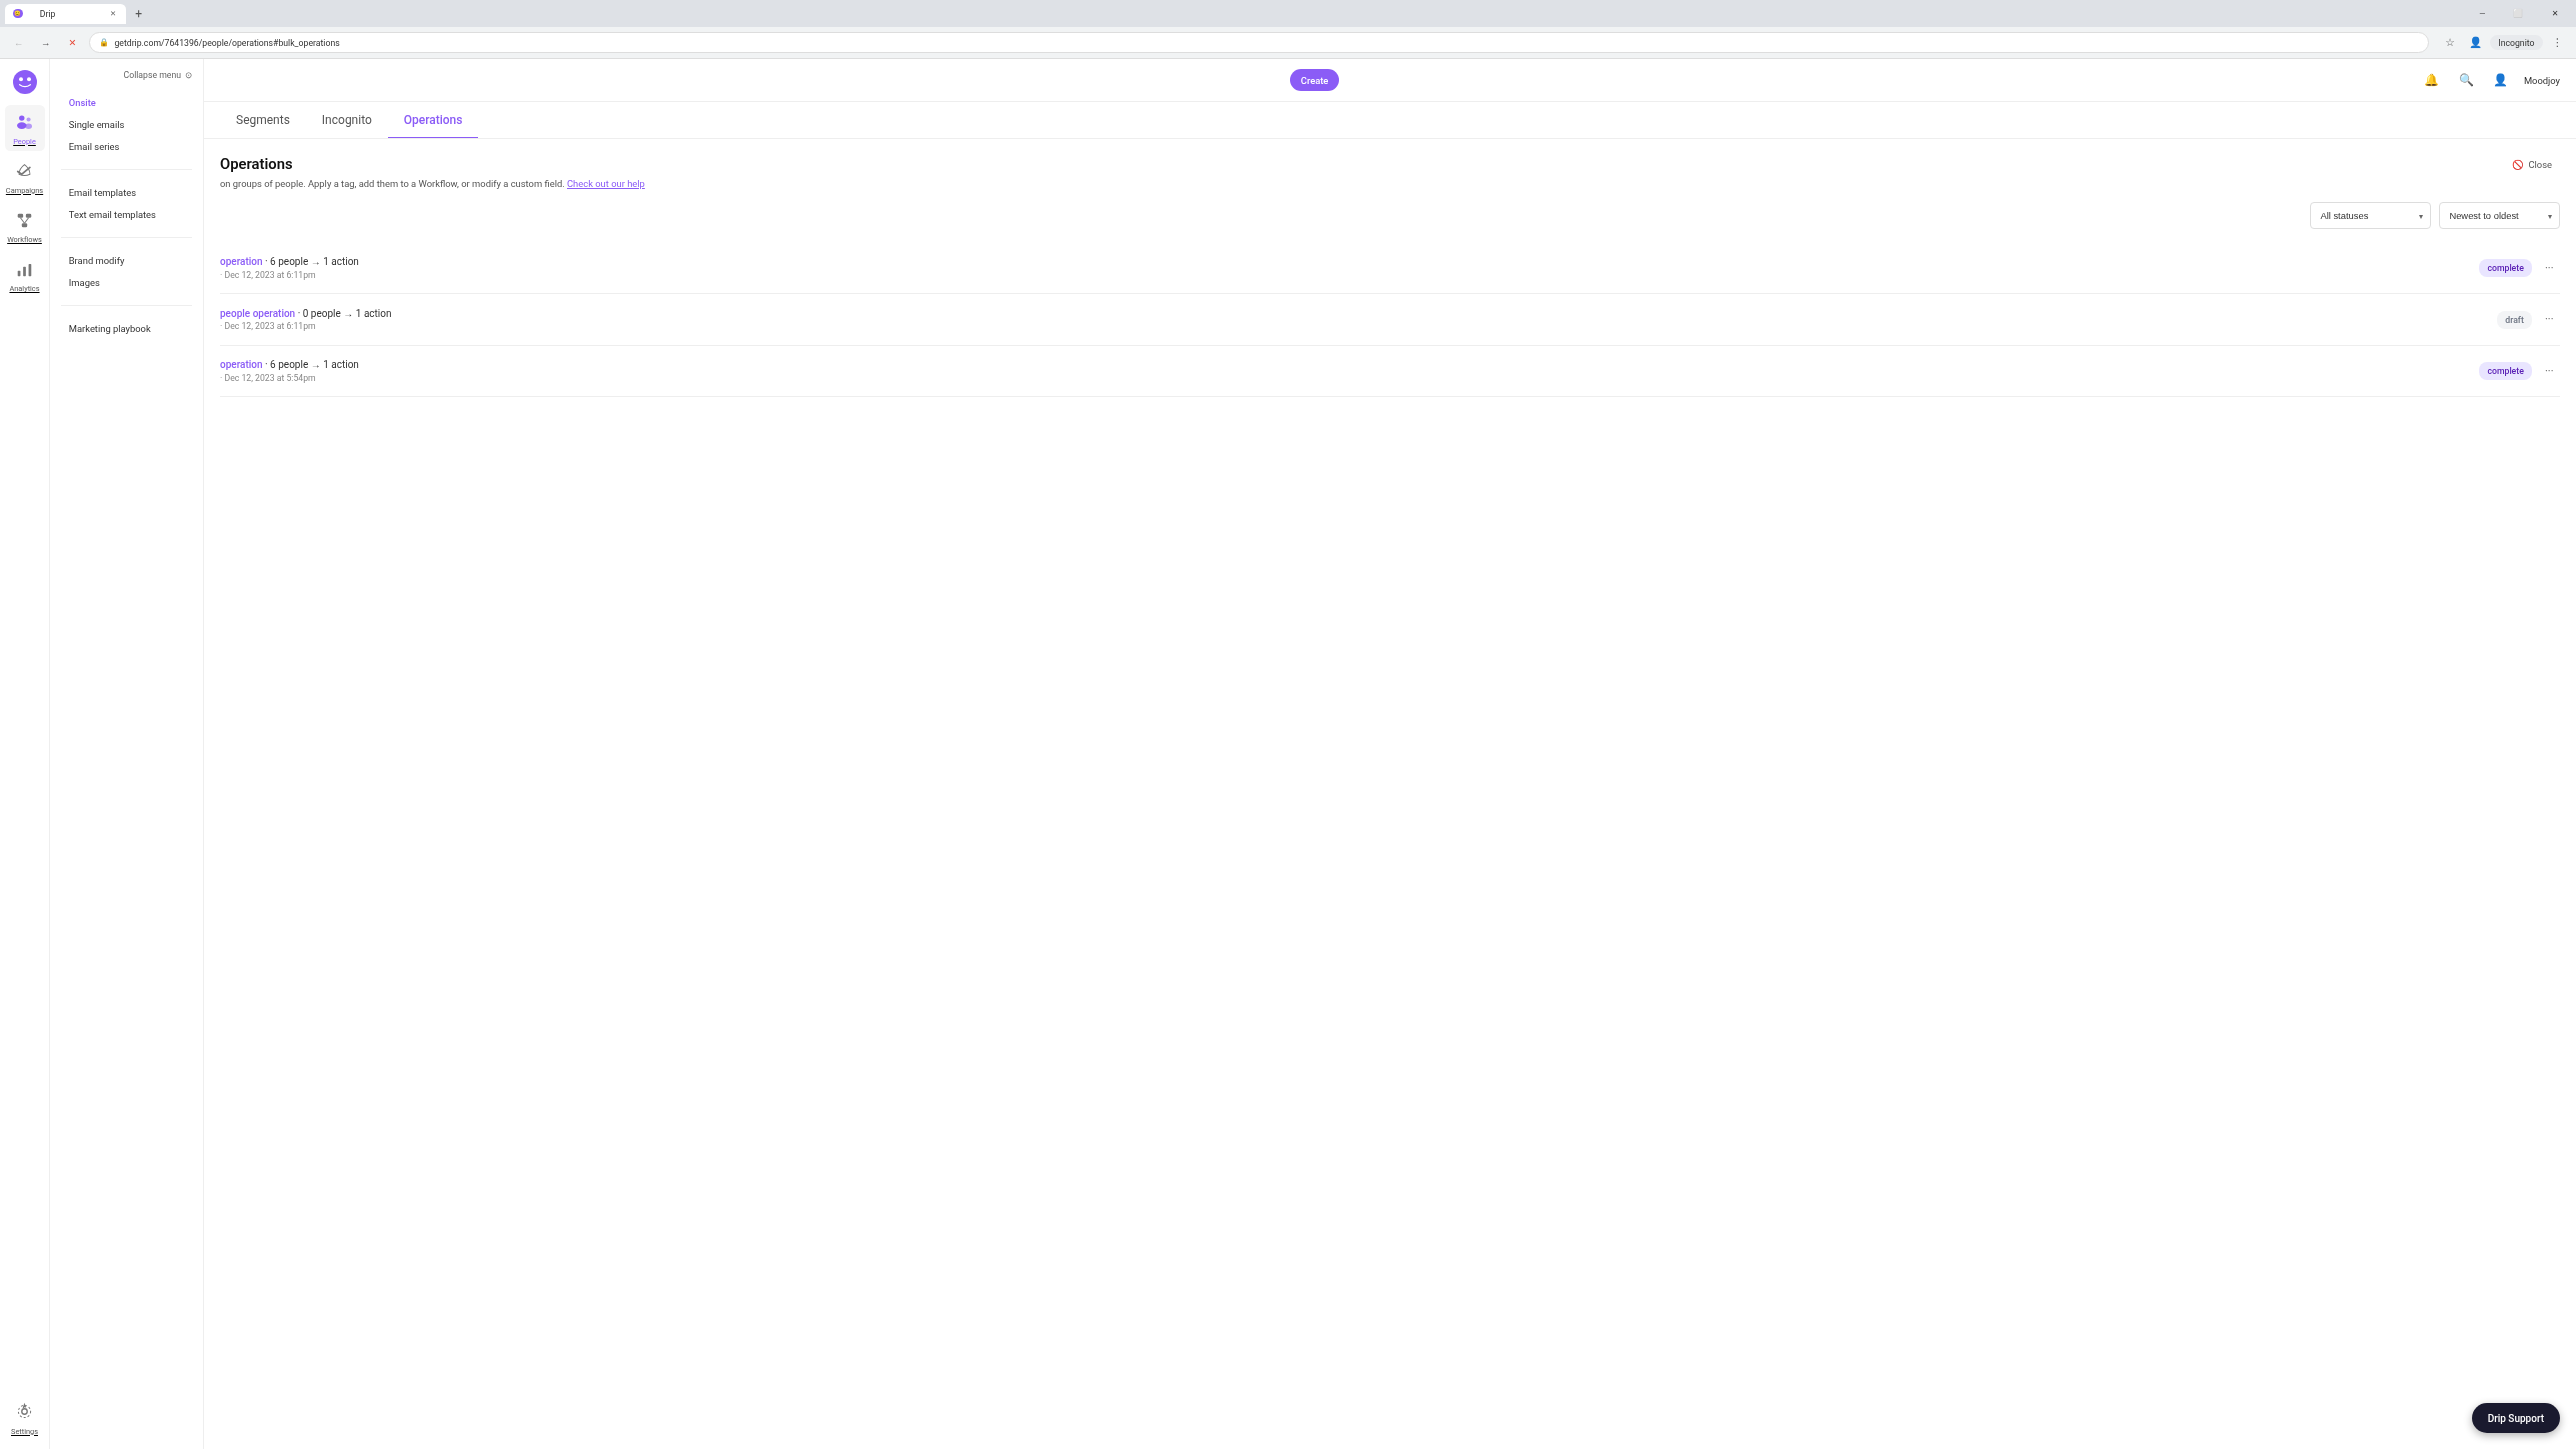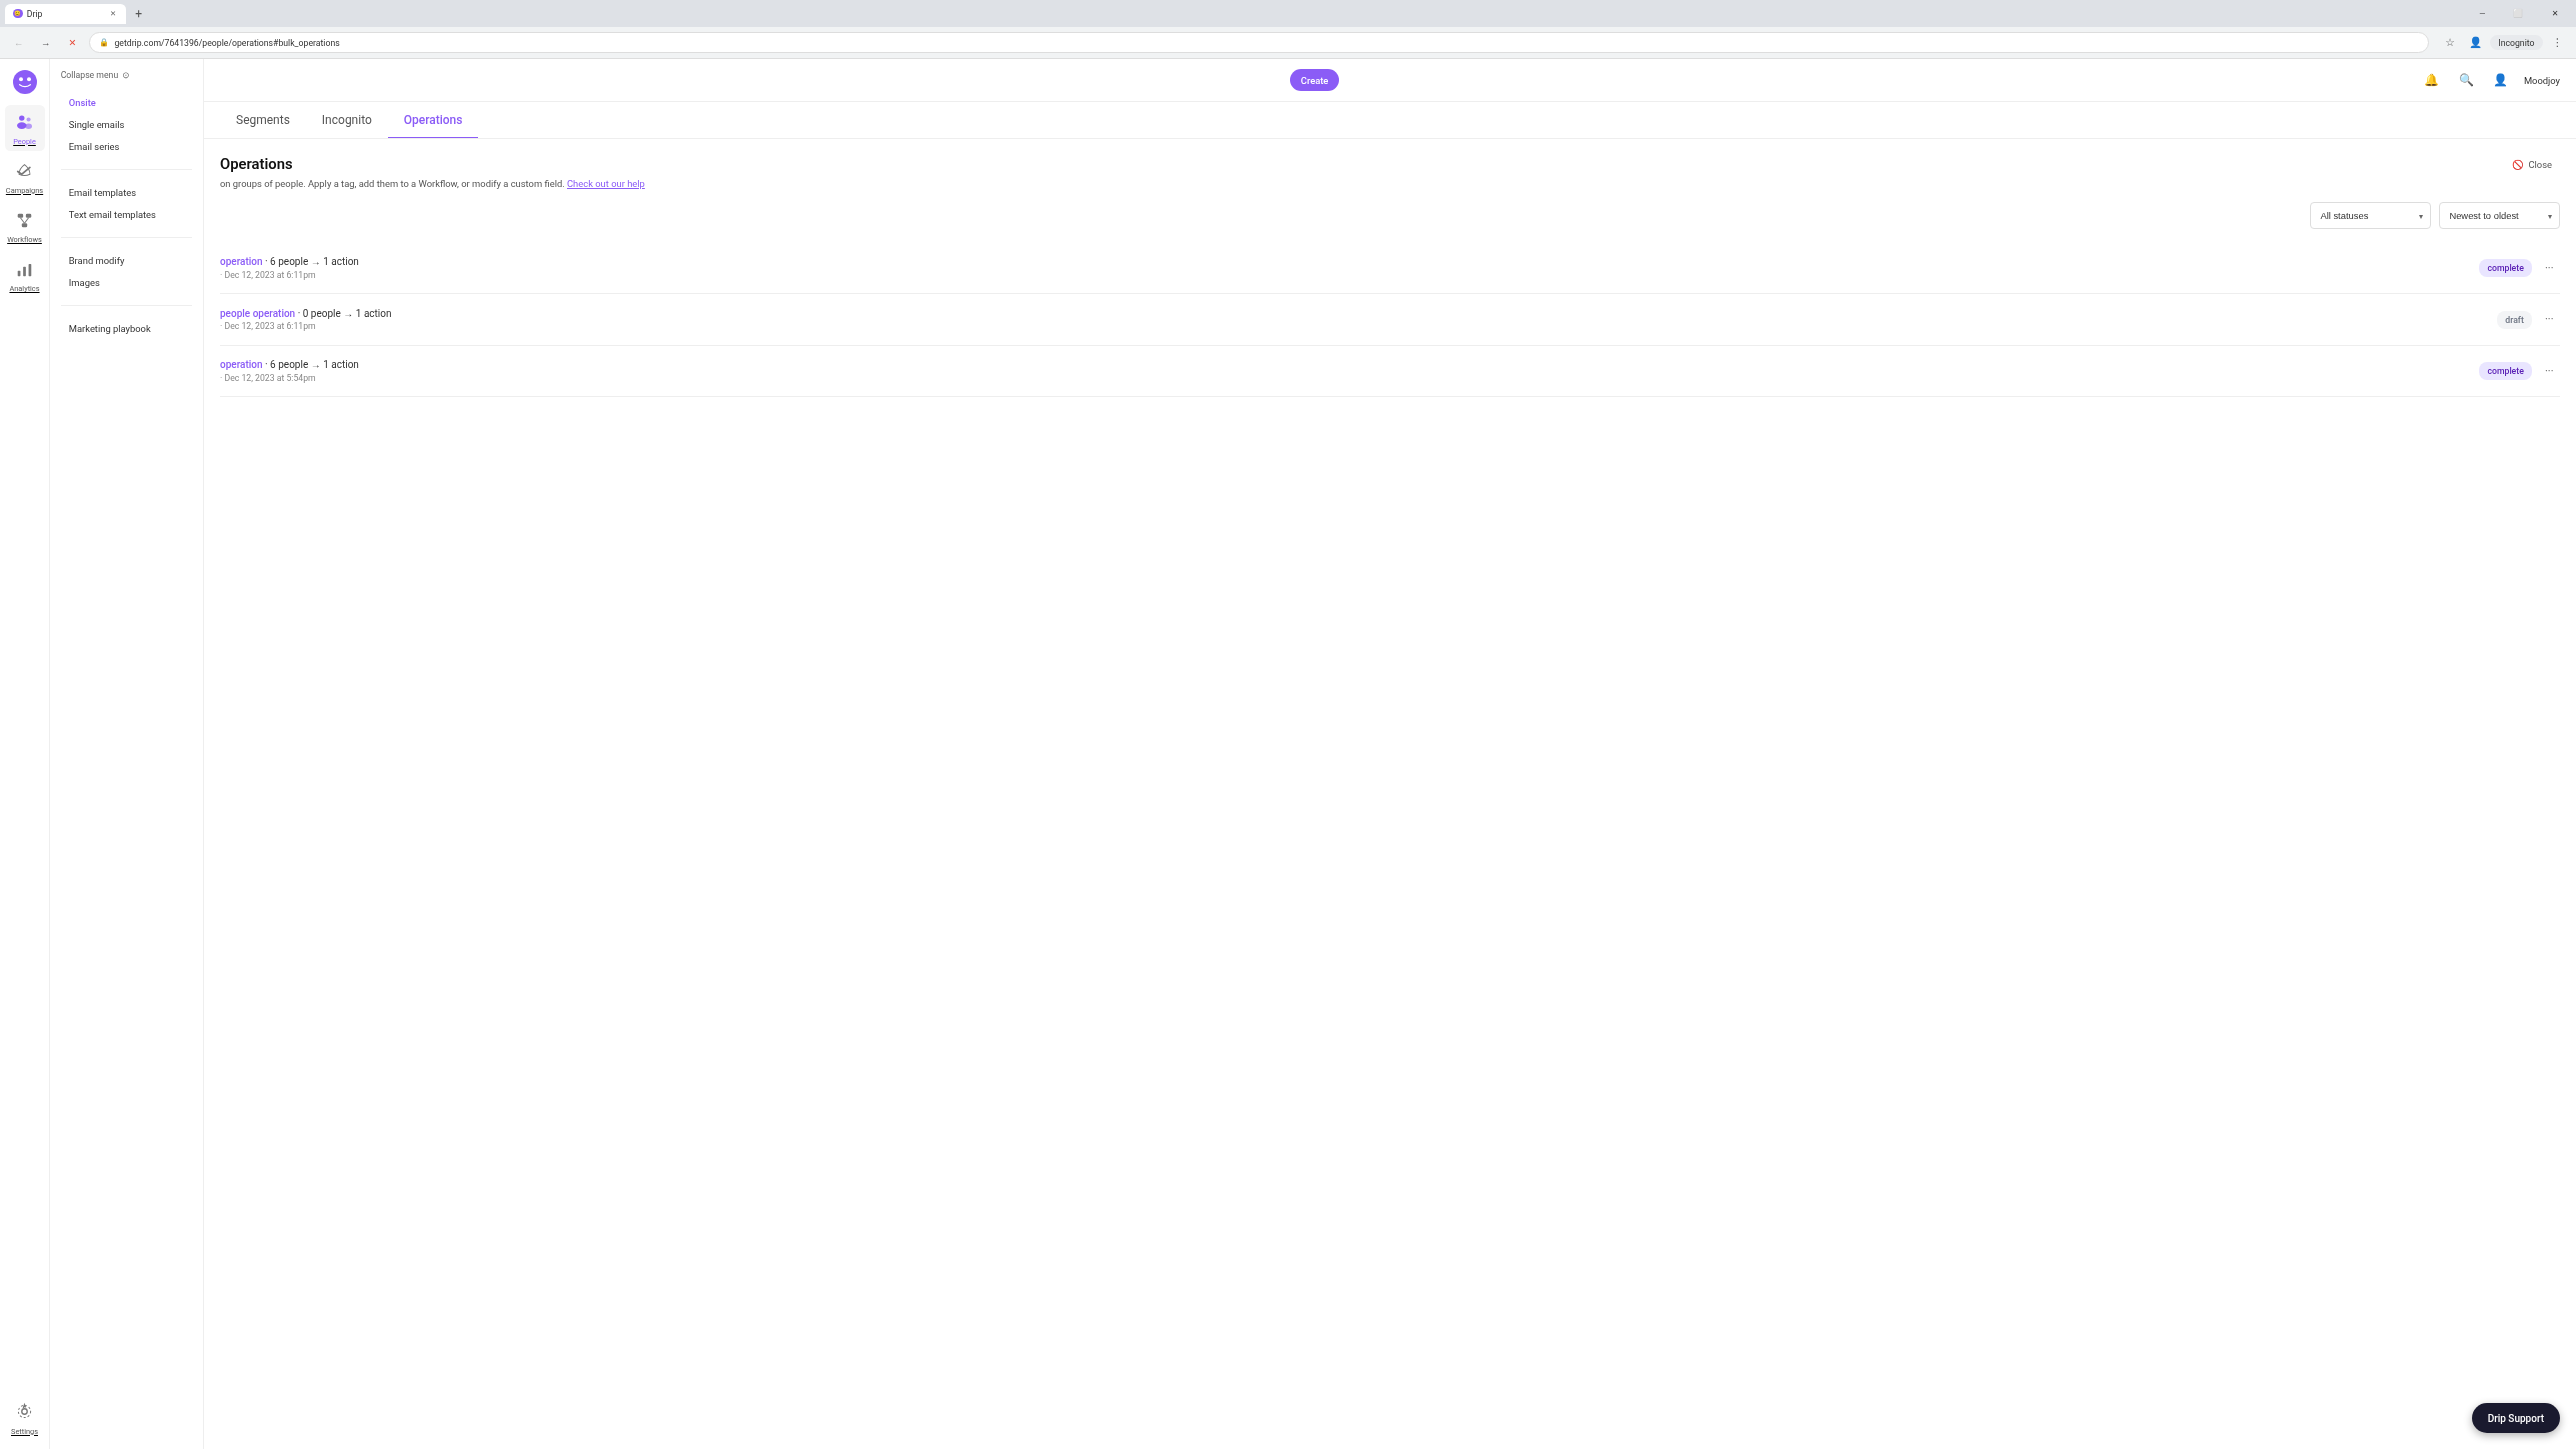--- a/index.html
+++ b/index.html
@@ -1,21 +1,21 @@
 <!DOCTYPE html>
 <html style="font-size:10.7px"><head>
   <meta charset="utf-8">
   <style>
     * { box-sizing: border-box; margin: 0; padding: 0; }
     body { font-family: -apple-system, BlinkMacSystemFont, 'Segoe UI', Roboto, sans-serif; background: #f5f5f5; overflow: hidden; }
 
     
     .browser-frame { width: 100vw; height: 100vh; display: flex; flex-direction: column; background: #dee1e6; }
     .browser-titlebar { height: 27px; background: #dee1e6; display: flex; align-items: center; padding: 0 5.4px; gap: 2.7px; }
-    .browser-tab { height: 20px; background: #fff; border-radius: 5.4px 5.4px 0 0; display: flex; align-items: center; padding: 0 8px; gap: 4px; min-width: 121px; font-size: 8.7px; color: #333; }
+    .browser-tab { height: 20px; background: #fff; border-radius: 5.4px 5.4px 0 0; display: flex; align-items: center; padding: 0 8px; gap: 17px; min-width: 121px; font-size: 8.7px; color: #333; }
     .browser-tab .tab-favicon { width: 9.4px; height: 9.4px; background: #8b5cf6; border-radius: 50%; display: flex; align-items: center; justify-content: center; font-size: 5.4px; color: white; }
     .browser-tab .tab-close { margin-left: auto; width: 10.7px; height: 10.7px; border-radius: 50%; display: flex; align-items: center; justify-content: center; font-size: 7.4px; color: #666; cursor: pointer; }
     .tab-new { width: 19px; height: 19px; border-radius: 50%; display: flex; align-items: center; justify-content: center; font-size: 12px; color: #555; cursor: pointer; }
     .win-controls { margin-left: auto; display: flex; gap: 5.4px; align-items: center; }
     .win-btn { width: 31px; height: 20px; display: flex; align-items: center; justify-content: center; font-size: 8px; color: #333; cursor: pointer; border-radius: 2.7px; }
 
     .browser-toolbar { height: 32px; background: #f1f3f4; display: flex; align-items: center; padding: 0 8px; gap: 5.4px; border-bottom: 0.7px solid #ddd; }
     .nav-btn { width: 21.5px; height: 21.5px; border-radius: 50%; display: flex; align-items: center; justify-content: center; font-size: 9.4px; color: #555; cursor: pointer; }
     .nav-btn.disabled { color: #bbb; cursor: default; }
     .address-bar { flex: 1; height: 21.5px; background: #fff; border-radius: 10.7px; display: flex; align-items: center; padding: 0 9.4px; gap: 5.4px; border: 0.7px solid #ddd; font-size: 8.7px; color: #333; }
@@ -32,21 +32,21 @@
     .icon-nav-item { width: 40px; display: flex; flex-direction: column; align-items: center; gap: 2.7px; padding: 5.4px 2.7px; border-radius: 5.4px; cursor: pointer; }
     .icon-nav-item.active { background: #f5f5f5; }
     .icon-nav-item .icon { width: 24px; height: 24px; border-radius: 50%; display: flex; align-items: center; justify-content: center; font-size: 13.4px; }
     .icon-nav-item .nav-label { font-size: 7.4px; color: #555; text-align: center; }
     .icon-nav-item.active .nav-label { color: #8b5cf6; }
     .nav-logo { width: 29.5px; height: 29.5px; margin-bottom: 5.4px; display: flex; align-items: center; justify-content: center; }
     .nav-spacer { flex: 1; }
 
     
     .sidebar { width: 154px; background: #fff; border-right: 0.7px solid #eee; display: flex; flex-direction: column; overflow-y: auto; flex-shrink: 0; }
-    .sidebar-header { padding: 10.7px 10.7px 5.4px; display: flex; align-items: center; justify-content: flex-start; }
+    .sidebar-header { padding: 10.7px 10.7px 5.4px; display: flex; align-items: center; justify-content: flex-end; }
     .collapse-btn { display: flex; align-items: center; gap: 4px; font-size: 8.7px; color: #666; cursor: pointer; }
 
     .sidebar-section { padding: 5.4px 0; }
     .sidebar-item { padding: 5.4px 13.4px; font-size: 9.4px; color: #333; cursor: pointer; border-radius: 4px; margin: 0.7px 5.4px; }
     .sidebar-item.active { color: #8b5cf6; font-weight: 500; }
     .sidebar-divider { height: 0.7px; background: #eee; margin: 5.4px 10.7px; }
 
     
     .main-content { flex: 1; display: flex; flex-direction: column; overflow: hidden; }
 

